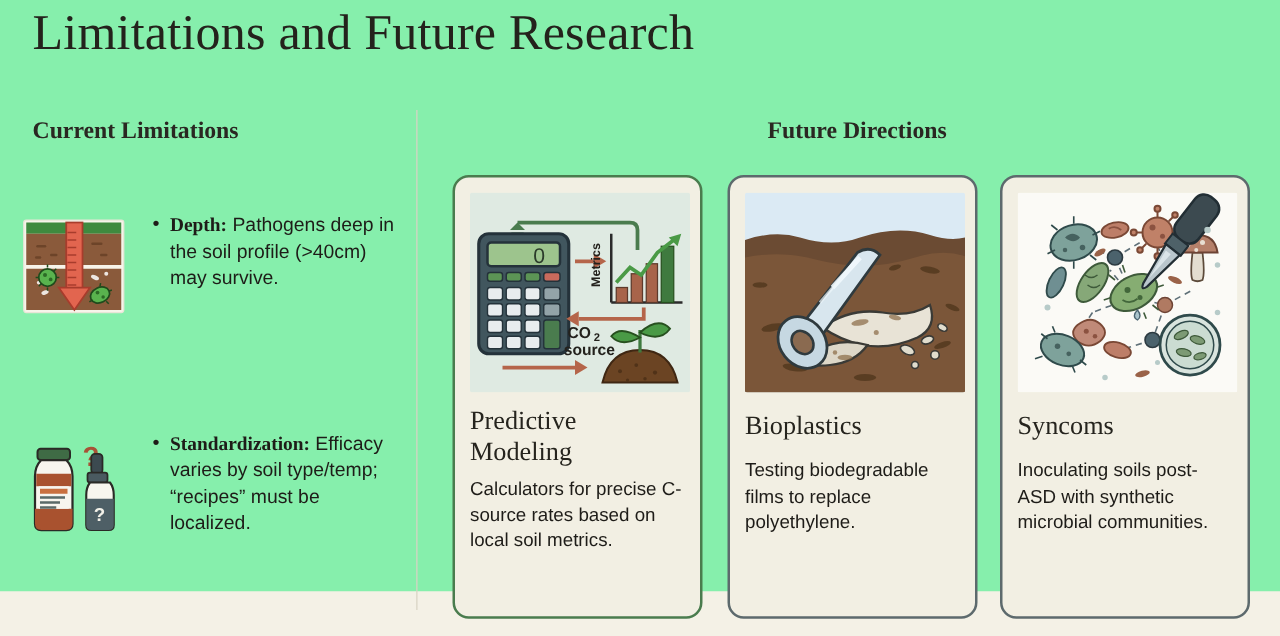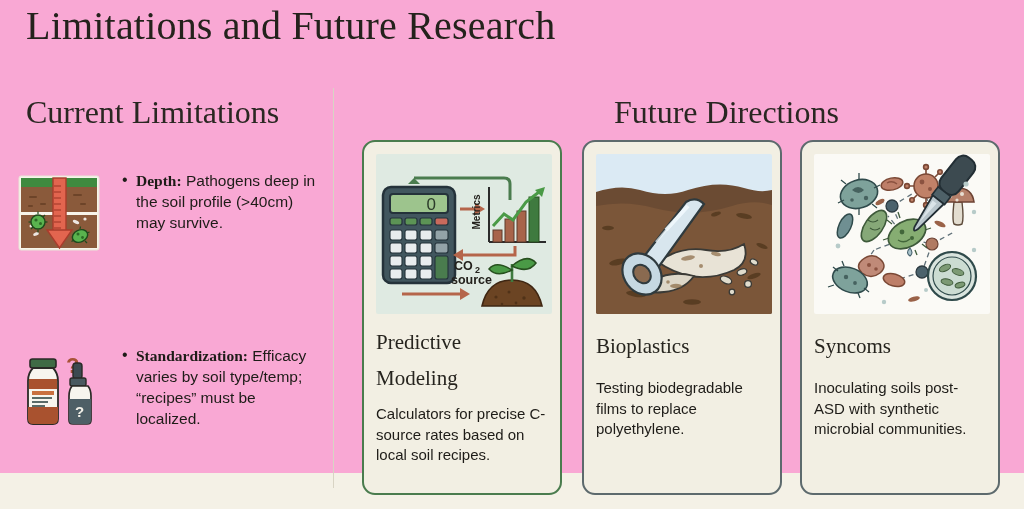--- a/index.html
+++ b/index.html
@@ -12,21 +12,21 @@
     background: #f4f1e6;
     font-family: "Liberation Sans", sans-serif;
     overflow: hidden;
     position: relative;
   }
   #slide {
     position: absolute;
     left: 0; top: 0;
     width: 1024px;
     height: 473px;
-    background: #f9a8d4;
+    background: #86efac;
   }
   .title {
     position: absolute;
     left: 26px;
     top: 2px;
     font-family: "Liberation Serif", serif;
     font-size: 40px;
     font-weight: 400;
     color: #24221c;
     letter-spacing: 0.2px;
@@ -35,22 +35,22 @@
     position: absolute;
     left: 333px;
     top: 88px;
     width: 1px;
     height: 400px;
     background: #d8d4c4;
   }
   .col-head {
     position: absolute;
     font-family: "Liberation Serif", serif;
-    font-size: 32px;
-    font-weight: 400;
+    font-size: 19px;
+    font-weight: 700;
     color: #2a2722;
   }
   #head-left  { left: 26px;  top: 94px; }
   #head-right { left: 578px; top: 94px; margin-left: 36px; }
 
   
   .lim-row {
     position: absolute;
     left: 18px;
     width: 300px;
@@ -104,21 +104,21 @@
   .card-img {
     width: 176px;
     height: 160px;
     border-radius: 2px;
     position: relative;
     overflow: hidden;
   }
   .card-title {
     font-family: "Liberation Serif", serif;
     font-size: 21px;
-    line-height: 36px;
+    line-height: 25px;
     color: #26241e;
     margin-top: 10px;
   }
   .card-body {
     font-size: 15px;
     line-height: 20.5px;
     color: #1e1c18;
     margin-top: 8px;
   }
   #card-1 .card-title, #card-2 .card-title { margin-top: 14px; }
@@ -311,21 +311,21 @@
               <circle cx="140" cy="149" r="1.4"></circle>
             <circle cx="126" cy="150" r="1.3"></circle>
           </g>
           <path d="M136 128 v-18" stroke="#3f7a3f" stroke-width="2.6" fill="none"></path>
           <path d="M136 116 q-16 -10 -23 -1 q8 9 23 1 z" fill="#4a9a46" stroke="#27501f" stroke-width="1.5"></path>
           <path d="M136 112 q15 -13 24 -3 q-8 11 -24 3 z" fill="#4a9a46" stroke="#27501f" stroke-width="1.5"></path>
         </g>
       </svg>
     </div>
     <div class="card-title">Predictive Modeling</div>
-    <div class="card-body">Calculators for precise C-source rates based on local soil recipes.</div>
+    <div class="card-body">Calculators for precise C-source rates based on local soil metrics.</div>
   </div>
 
   <div class="card" id="card-1" style="border-color: rgb(93, 106, 109);">
     <div class="card-img">
       <svg viewBox="0 0 176 160" width="176" height="160">
         <rect x="0" y="0" width="176" height="160" fill="#dbeaf4"></rect>
         <path d="M0 38 q24 -8 44 -2 q26 8 48 0 q30 -10 56 -2 q16 5 28 2 v124 H0 z" fill="#6b4b33"></path>
         <path d="M0 52 q30 -6 58 2 q40 10 78 -2 q22 -7 40 -1 v109 H0 z" fill="#7b5639"></path>
         <g fill="#54391f" opacity="0.85">
           <ellipse cx="22" cy="108" rx="9" ry="3" transform="rotate(-12 22 108)"></ellipse>

